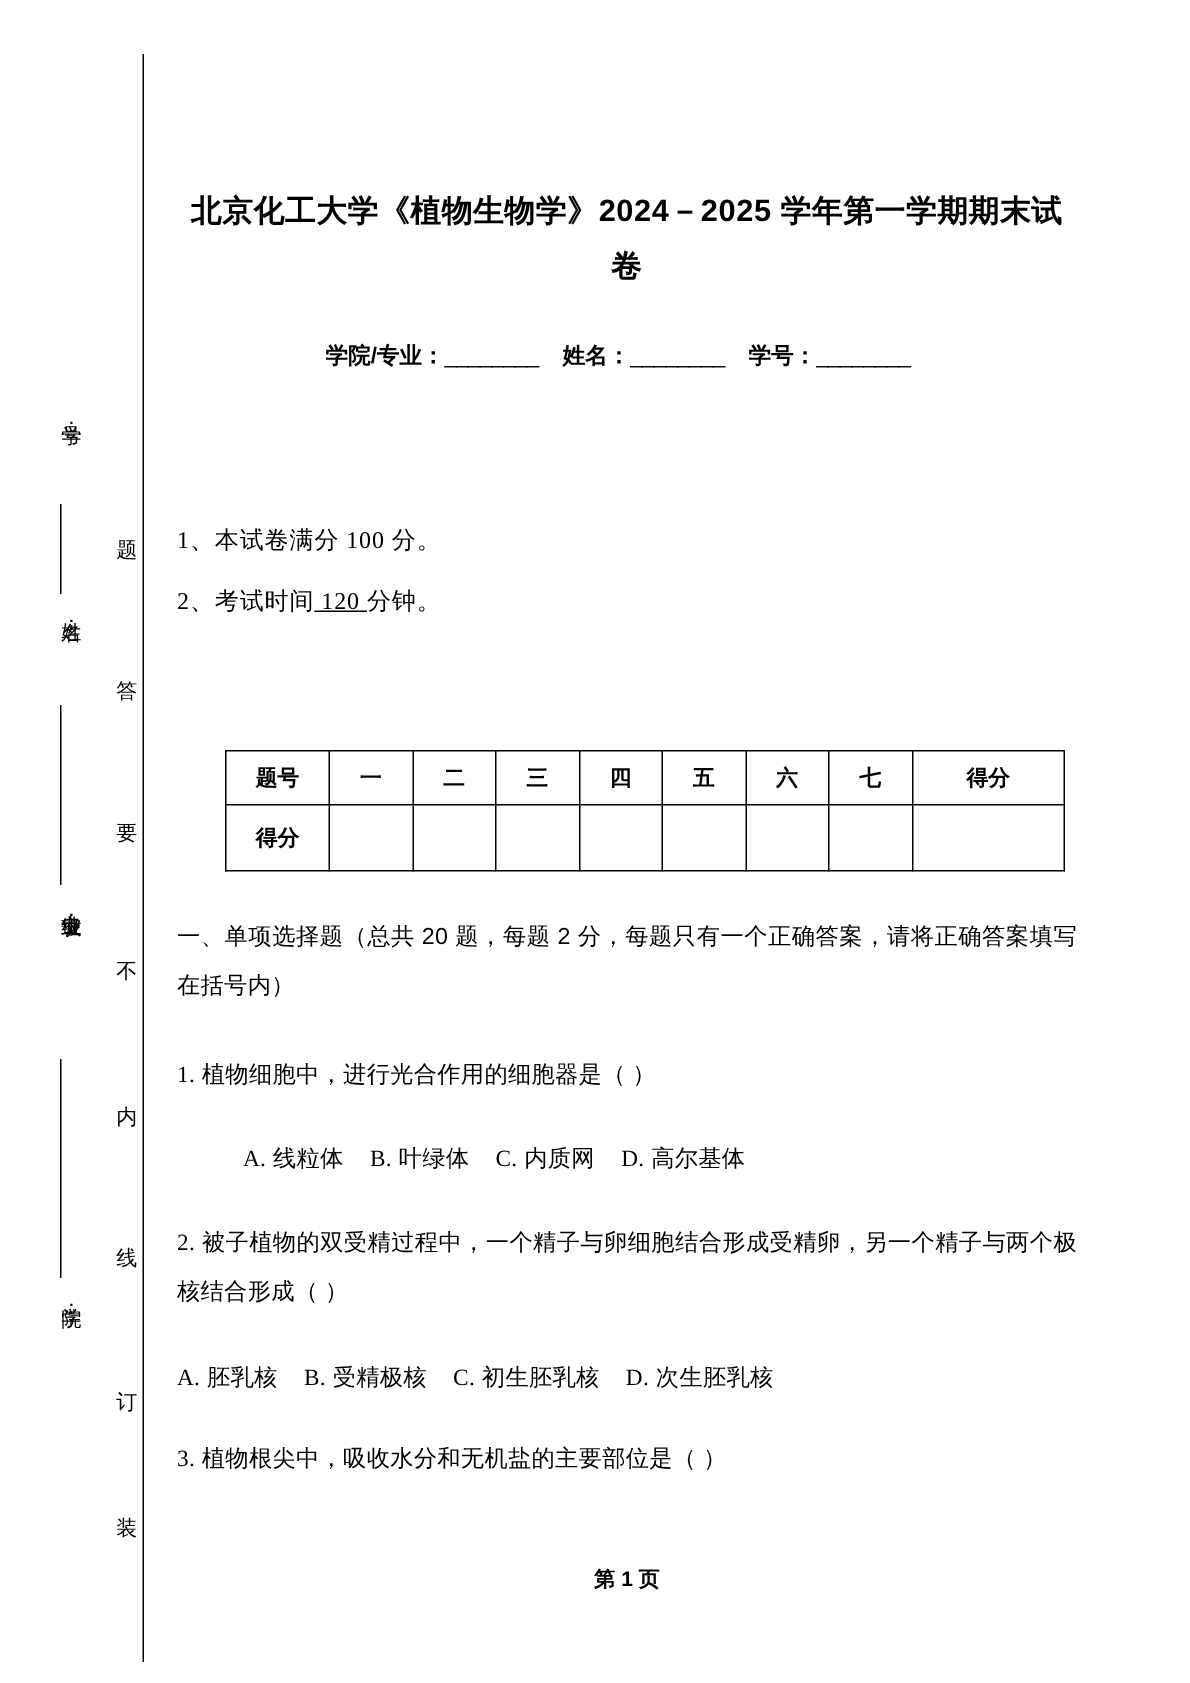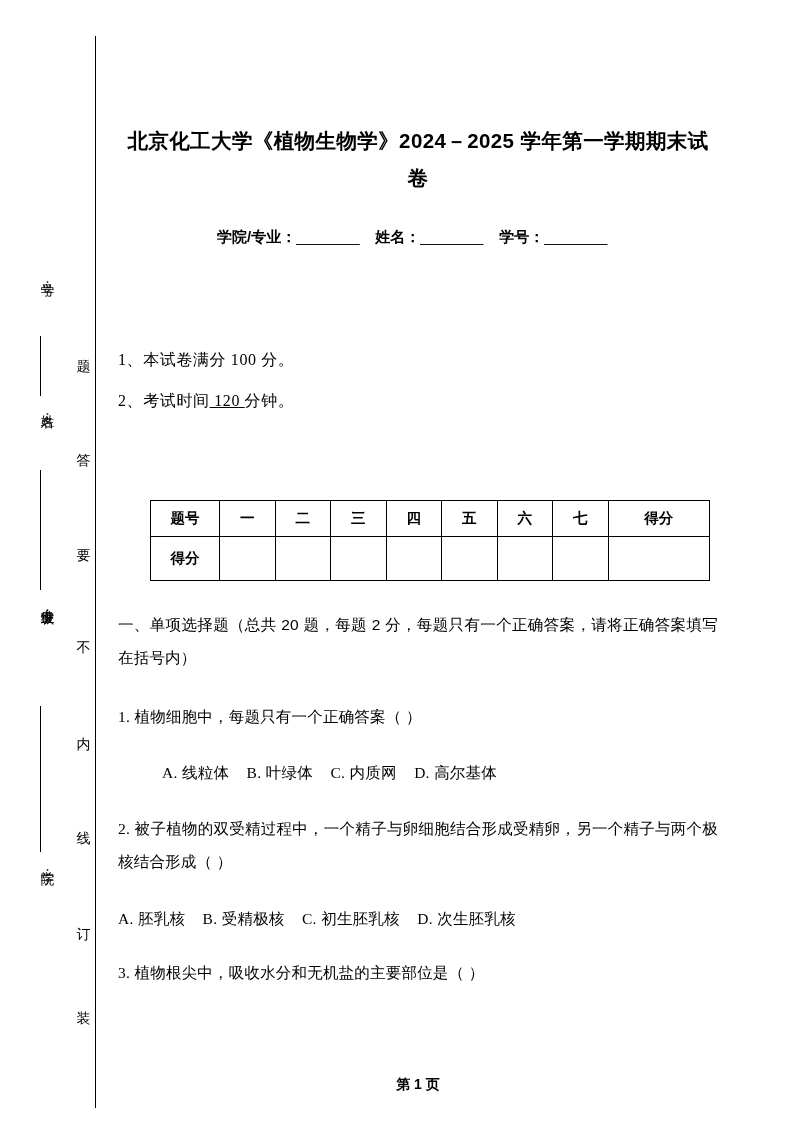--- a/index.html
+++ b/index.html
@@ -168,21 +168,21 @@
   #sec-1 { top: 608px; }
   #q1-stem { top: 700px; }
   #q1-opts { top: 756px; margin-left: 44px; }
   #q2-stem { top: 812px; }
   #q2-opts { top: 902px; }
   #q3-stem { top: 956px; }
 
   #page-footer {
     position: absolute;
     left: 0;
-    top: 1076px;
+    top: 1044px;
     width: 600px;
     text-align: center;
     font-family: "Liberation Sans", sans-serif;
     font-weight: bold;
     font-size: 14px;
   }
 </style>
 </head>
 <body>
 
@@ -245,21 +245,21 @@
       <td></td>
       <td></td>
       <td></td>
       <td></td>
     </tr>
   </tbody>
     </table>
 
   <div class="section-heading" id="sec-1">一、单项选择题（总共 20 题，每题 2 分，每题只有一个正确答案，请将正确答案填写在括号内）</div>
 
-  <div class="q-stem" id="q1-stem"><span class="num">1.</span> <span>植物细胞中，每题只有一个正确答案（  ）</span></div>
+  <div class="q-stem" id="q1-stem"><span class="num">1.</span> <span>植物细胞中，进行光合作用的细胞器是（  ）</span></div>
   <div class="q-options" id="q1-opts">
     <span class="opt"><span class="opt-letter">A.</span> <span>线粒体</span></span>
     <span class="opt"><span class="opt-letter">B.</span> <span>叶绿体</span></span>
     <span class="opt"><span class="opt-letter">C.</span> <span>内质网</span></span>
     <span class="opt"><span class="opt-letter">D.</span> <span>高尔基体</span></span>
   </div>
 
   <div class="q-stem justify" id="q2-stem"><span class="num">2.</span> <span>被子植物的双受精过程中，一个精子与卵细胞结合形成受精卵，另一个精子与两个极核结合形成（  ）</span></div>
   <div class="q-options" id="q2-opts">
     <span class="opt"><span class="opt-letter">A.</span> <span>胚乳核</span></span>

